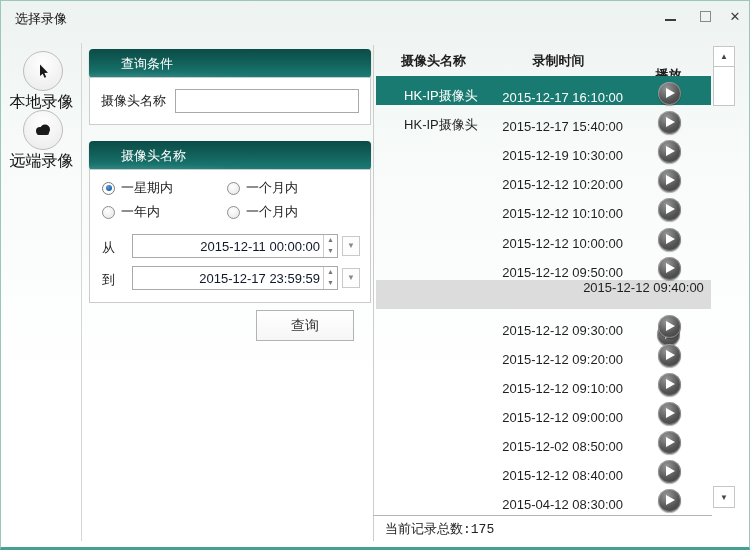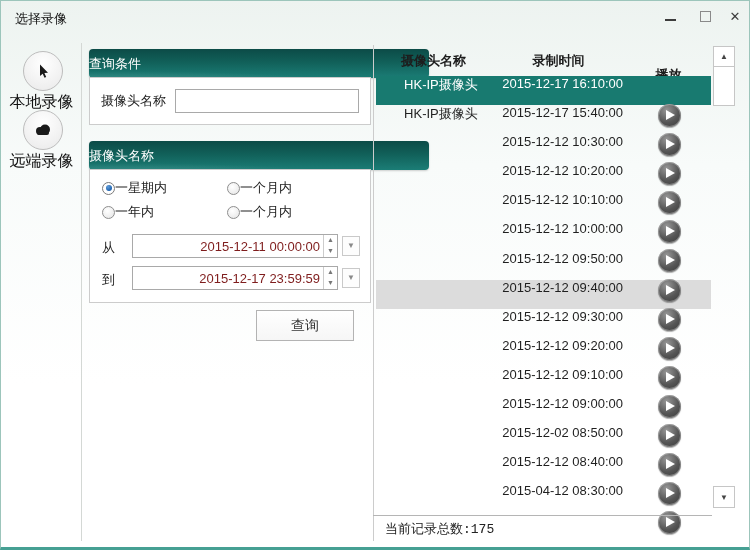--- a/index.html
+++ b/index.html
@@ -23,65 +23,65 @@
   .v-sep{position:absolute;left:80px;top:42px;height:498px;width:1px;background:#d4d8d5;}
   .circle-btn{position:absolute;left:22px;width:38px;height:38px;border-radius:50%;
     border:1px solid #bdbdbd;background:radial-gradient(circle at 50% 32%,#ffffff,#ececec 85%);
     display:flex;align-items:center;justify-content:center;cursor:pointer;}
   .circle-btn.local{top:50px;}
   .circle-btn.remote{top:109px;}
   .side-label{position:absolute;left:0;width:81px;text-align:center;font-size:16px;color:#111;}
   .side-label.l1{top:91px;}
   .side-label.l2{top:150px;}
   
-  .panel-hdr{position:absolute;left:88px;width:340px;height:29px;border-radius:4px;box-sizing:border-box;
-    padding-left:0;color:#fff;font-size:13px;line-height:29px;
+  .panel-hdr{position:absolute;left:88px;width:282px;height:29px;border-radius:4px;box-sizing:border-box;
+    padding-left:32px;color:#fff;font-size:13px;line-height:29px;
     background:
       radial-gradient(ellipse 120% 90% at 10% 130%,rgba(255,255,255,.22),rgba(255,255,255,0) 60%),
       linear-gradient(180deg,var(--accent-dark,#0c4b47) 0%,#116059 45%,var(--accent,#1b7d76) 100%);
     box-shadow:0 1px 2px rgba(0,0,0,.18);}
   .panel-hdr.h1{top:48px;}
   .panel-hdr.h2{top:140px;}
   .panel-body{position:absolute;left:88px;width:282px;border:1px solid #ccc;background:#fff;box-sizing:border-box;}
   .panel-body.b1{top:76px;height:48px;display:flex;align-items:center;padding:0 11px;gap:9px;}
   .panel-body.b2{top:168px;height:134px;}
   .field-label{font-size:13px;color:#222;white-space:nowrap;}
   .text-input{flex:1;height:24px;border:1px solid #a9a9a9;background:#fff;font-size:13px;
     font-family:inherit;box-sizing:border-box;padding:0 4px;outline:none;min-width:0;}
   
-  .radio-item{position:absolute;display:flex;align-items:center;gap:0;height:16px;cursor:pointer;}
+  .radio-item{position:absolute;display:flex;align-items:center;gap:6px;height:16px;cursor:pointer;}
   .radio{width:13px;height:13px;border-radius:50%;border:1px solid #8e8e8e;box-sizing:border-box;
     background:radial-gradient(circle at 40% 35%,#ffffff,#e4e4e4);display:flex;align-items:center;justify-content:center;}
   .radio.selected{background:#fff;border-color:#7a7a7a;}
   .radio.selected::after{content:"";width:6px;height:6px;border-radius:50%;
     background:radial-gradient(circle at 35% 30%,#5e9bd8,#1f63b0 70%);}
   .radio-label{font-size:13px;color:#222;}
   
   .dt-label{position:absolute;font-size:13px;color:#222;}
   .dt-field{position:absolute;left:42px;width:206px;height:24px;border:1px solid #a9a9a9;background:#fff;
     box-sizing:border-box;display:flex;}
-  .dt-field input{flex:1;border:none;outline:none;font-family:inherit;font-size:13px;color:#7f1d1d;
+  .dt-field input{flex:1;border:none;outline:none;font-family:inherit;font-size:13px;color:#0f172a;
     text-align:right;padding:0 3px;min-width:0;background:transparent;}
   .spin{width:13px;border-left:1px solid #ccc;display:flex;flex-direction:column;}
   .spin span{flex:1;font-size:7px;line-height:10px;color:#777;text-align:center;cursor:pointer;}
   .dd-btn{position:absolute;left:252px;width:18px;height:20px;border:1px solid #c9c9c9;background:#fdfdfd;
     box-sizing:border-box;color:#8a8a8a;font-size:8px;text-align:center;line-height:18px;cursor:pointer;}
   .search-btn{position:absolute;left:255px;top:309px;width:98px;height:31px;border:1px solid #b3b3b3;
     background:linear-gradient(180deg,#ffffff,#f6f6f6);font-size:14px;color:#333;font-family:inherit;cursor:pointer;}
   
   .table-sep{position:absolute;left:372px;top:44px;height:496px;width:1px;background:#ccc;}
   .thead{position:absolute;left:375px;top:45px;width:335px;height:30px;display:flex;align-items:center;
     font-size:13px;font-weight:bold;color:#1d1d1d;}
   .col-camera{width:115px;text-align:center;}
   .col-time{width:135px;text-align:center;}
   .col-play{width:85px;text-align:center;margin-top:28px;}
   .tbody{position:absolute;left:375px;top:75px;width:335px;}
-  .trow{height:29.1px;display:flex;align-items:flex-start;font-size:13px;color:#1f1f1f;cursor:pointer;padding-left:9px;}
+  .trow{height:29.1px;display:flex;align-items:flex-end;font-size:13px;color:#1f1f1f;cursor:pointer;padding-left:9px;}
   .trow.selected{background:var(--selected-row,#187a70);color:#fff;}
-  .trow.hover{background:var(--hover-row,#dcdcdc);}
+  .trow.hover{background:var(--hover-row,#dcdcdc);flex-direction:column;}
   .play-btn{width:23px;height:23px;border-radius:50%;margin:0 auto;position:relative;cursor:pointer;
     background:radial-gradient(circle at 38% 28%,#979797,#555 55%,#383838 100%);
     box-shadow:inset 0 0 0 1px rgba(255,255,255,.3),0 1px 1px rgba(0,0,0,.3);}
   .play-btn::after{content:"";position:absolute;left:8px;top:6px;width:0;height:0;
     border-left:9px solid #fff;border-top:5.5px solid transparent;border-bottom:5.5px solid transparent;}
   
   .sb{position:absolute;left:712px;width:22px;box-sizing:border-box;border:1px solid #c6c6c6;background:#fff;
     color:#444;font-size:8px;display:flex;align-items:center;justify-content:center;cursor:pointer;}
   .sb.up{top:45px;height:21px;}
   .sb.thumb{top:65px;height:40px;}
@@ -194,21 +194,21 @@
     <div class="trow">
       <div class="col-camera">HK-IP摄像头</div>
       <div class="col-time">2015-12-17 15:40:00</div>
       <div class="col-play">
         <div class="play-btn"></div>
       </div>
     </div>
 
     <div class="trow">
       <div class="col-camera"></div>
-      <div class="col-time">2015-12-12 10:30:00</div>
+      <div class="col-time">2015-12-19 10:30:00</div>
       <div class="col-play">
         <div class="play-btn"></div>
       </div>
     </div>
 
     <div class="trow">
       <div class="col-camera"></div>
       <div class="col-time">2015-12-12 10:20:00</div>
       <div class="col-play">
         <div class="play-btn"></div>

